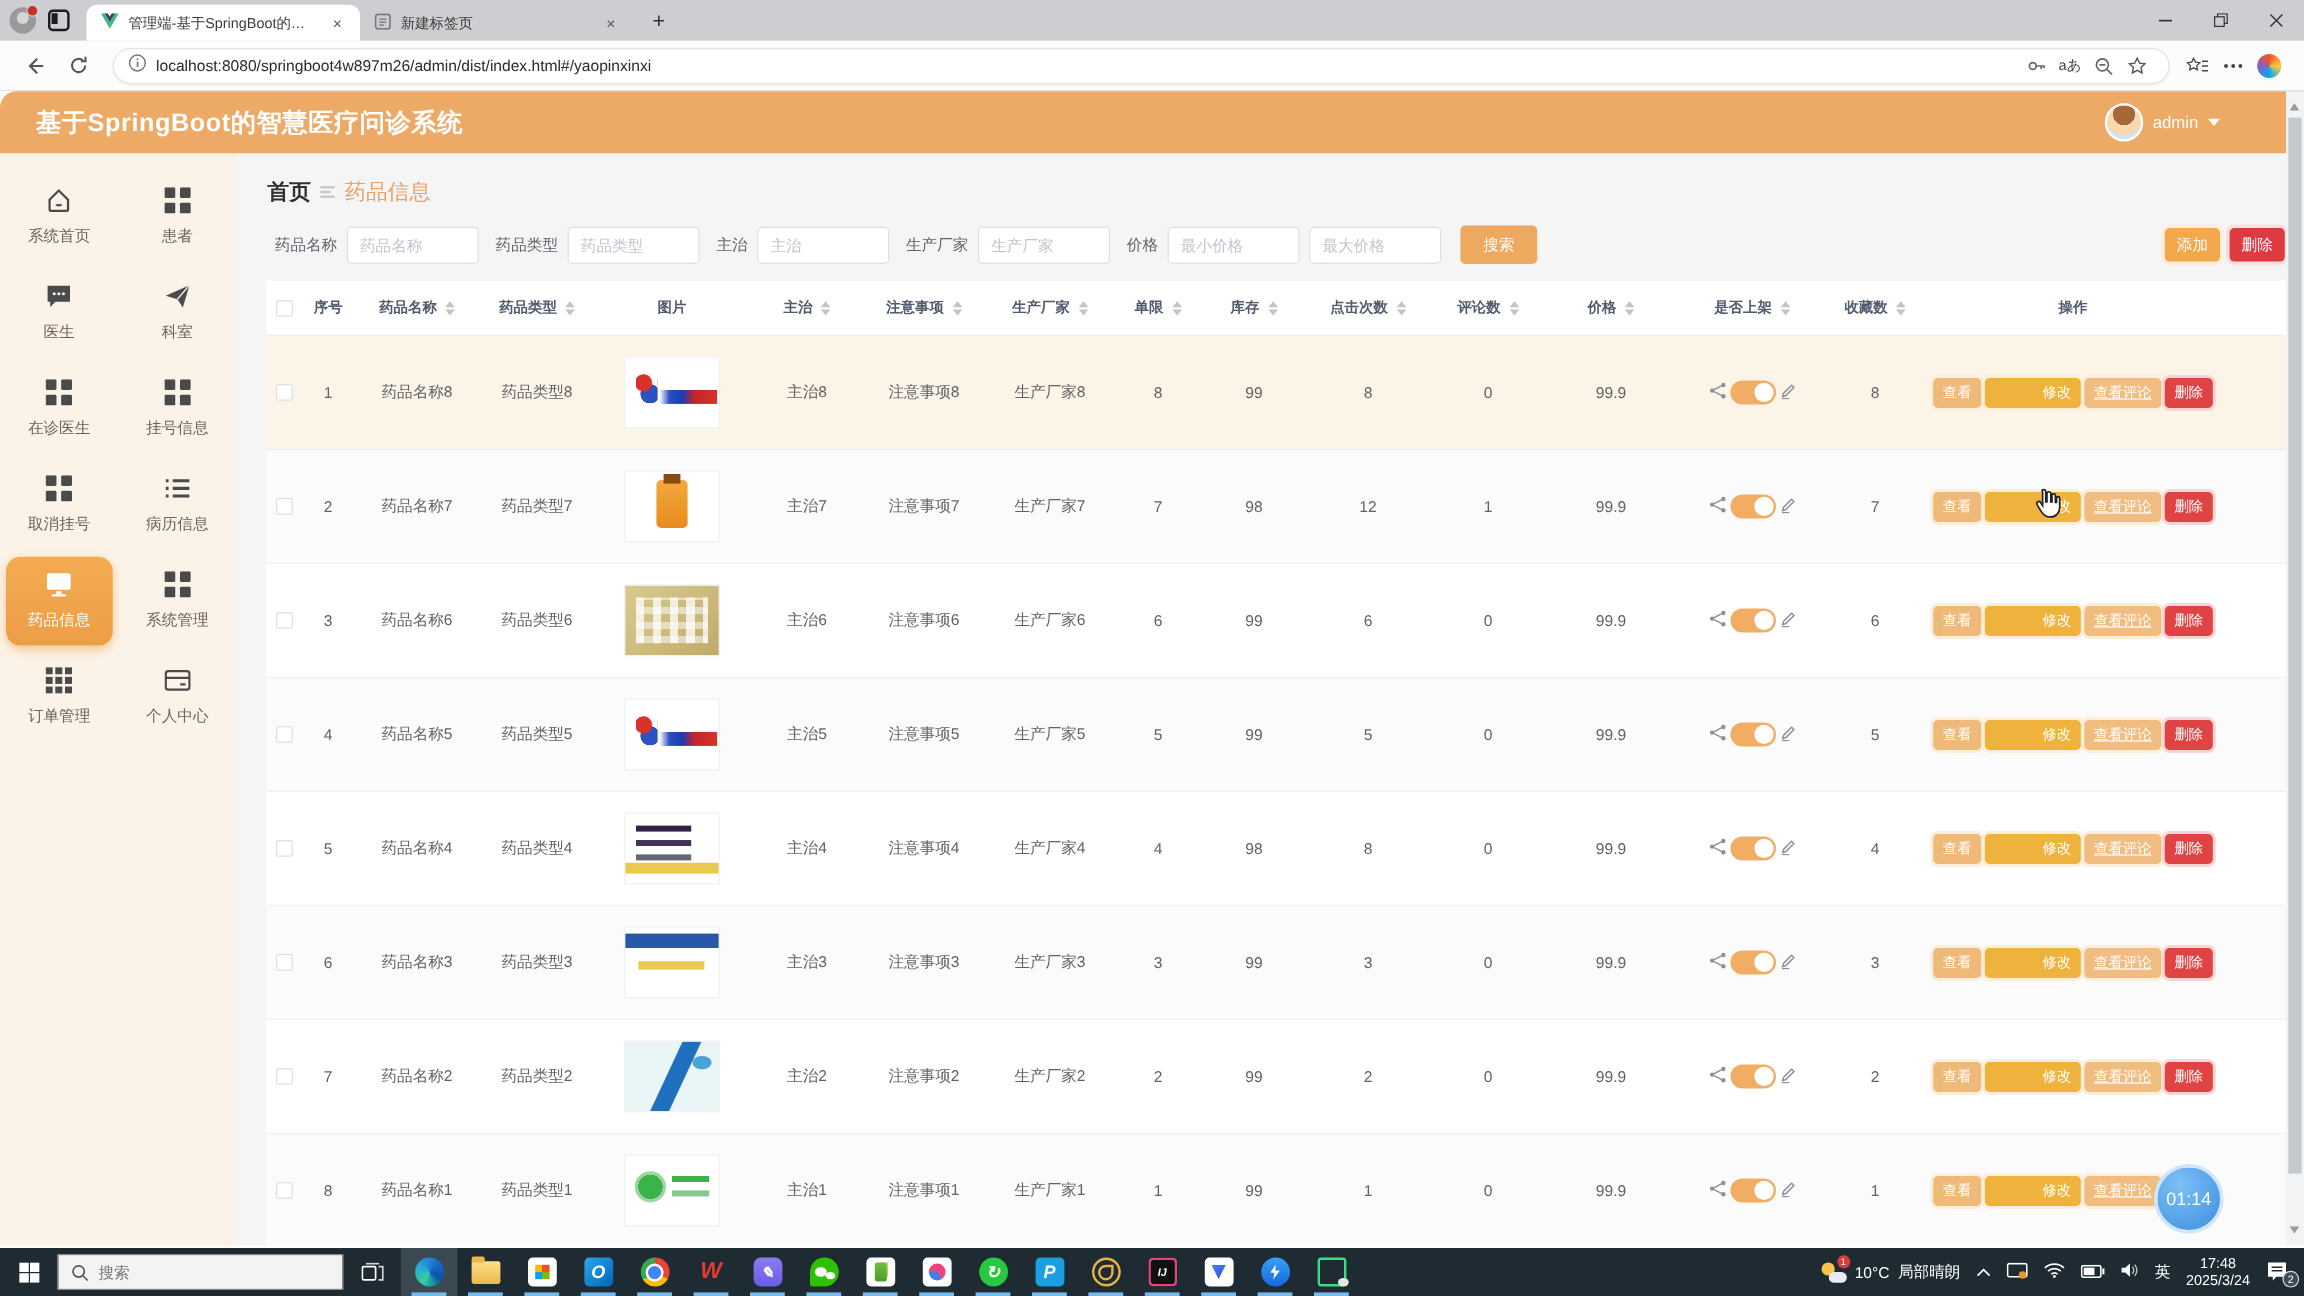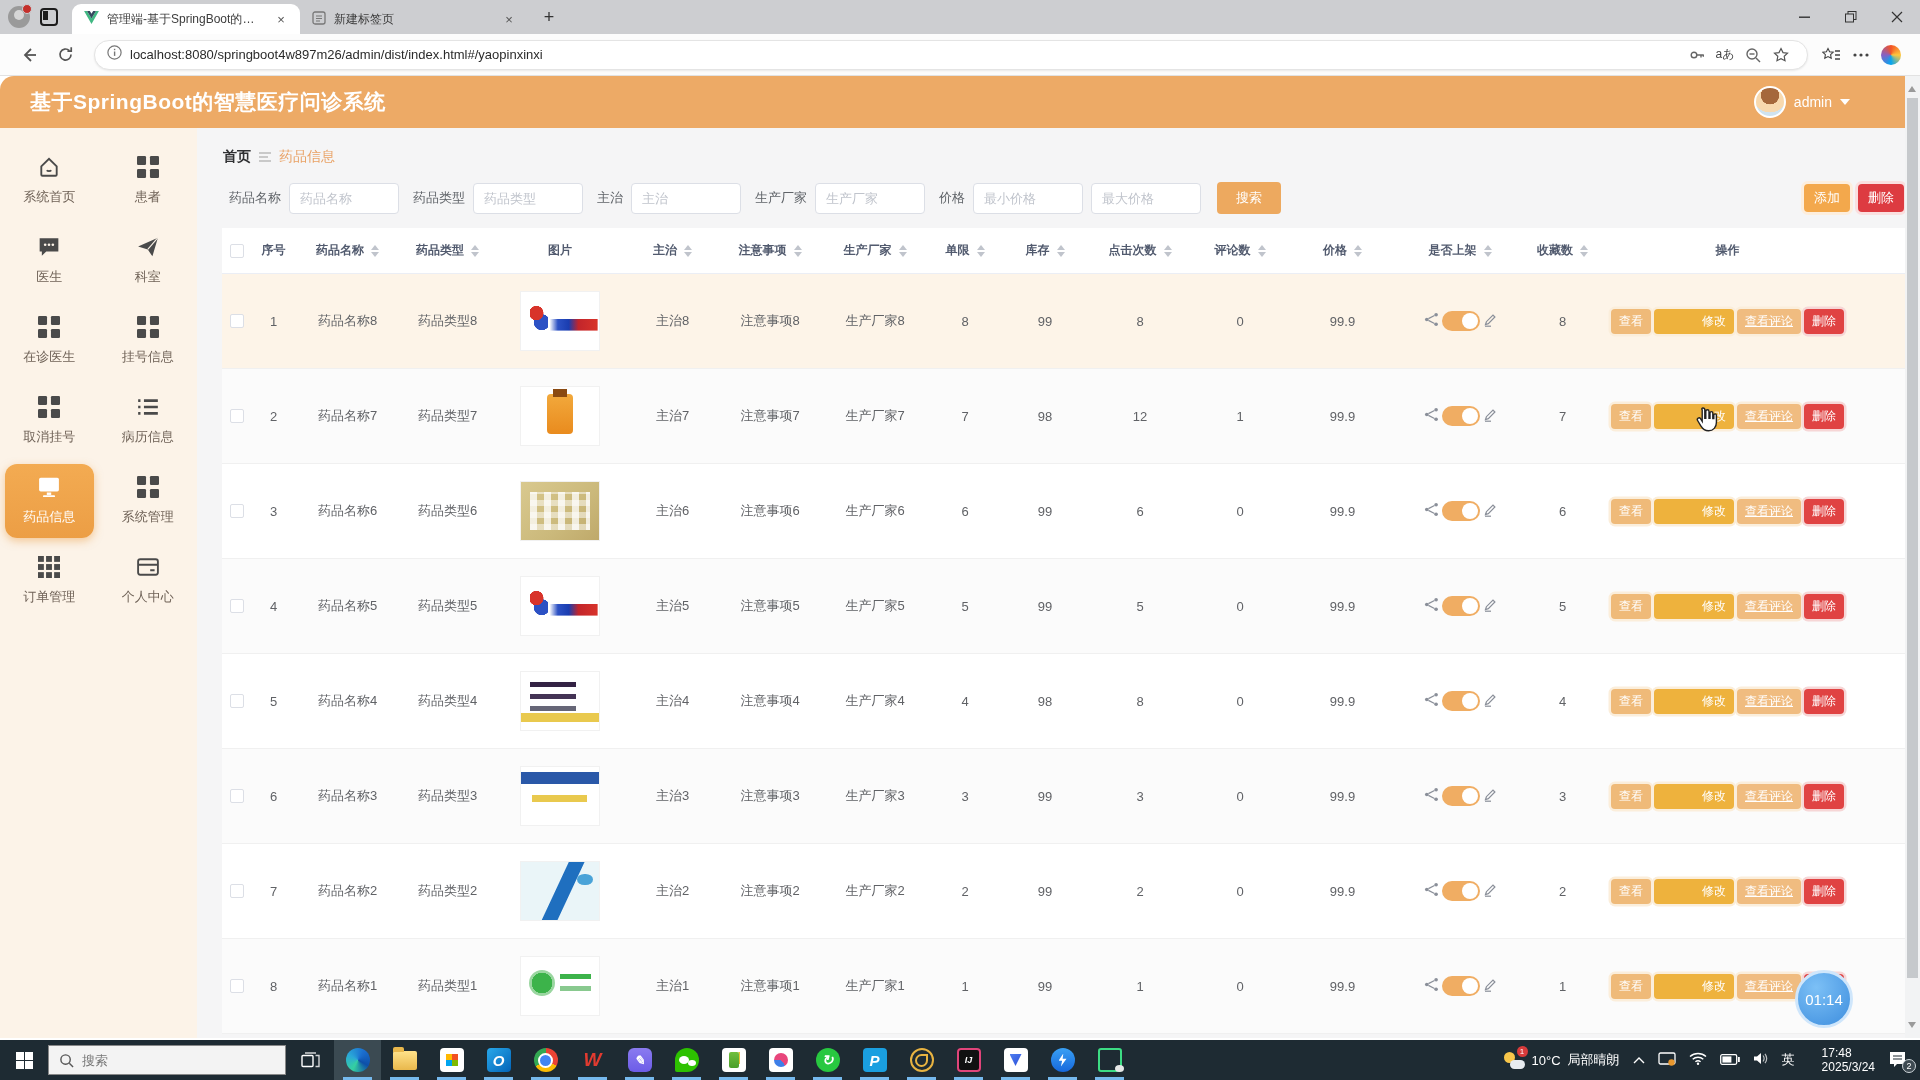--- a/index.html
+++ b/index.html
@@ -42,21 +42,21 @@
   .caret-down { width:0; height:0; border:5px solid transparent; border-top:6px solid #fff; margin-top:5px; }
 
   
   .pagebody { display:flex; height:910px; }
   .sidebar { width:197px; background:#fcf3e8; padding-top:16px; display:grid; grid-template-columns:1fr 1fr; grid-auto-rows:74px; row-gap:6px; align-content:start; }
   .side-item { display:flex; flex-direction:column; align-items:center; justify-content:center; gap:7px; font-size:13px; color:#6f6257; margin:0 5px; border-radius:12px; cursor:pointer; }
   .side-item svg { width:22px; height:22px; }
   .side-item.active { background:linear-gradient(#f3ab52,#ec9e45); color:#fff; box-shadow:0 3px 8px rgba(236,158,69,.5); }
 
   .main { flex:1; background:#f5f5f6; position:relative; overflow:hidden; }
-  .breadcrumb { display:flex; align-items:center; gap:8px; padding:20px 0 0 26px; font-size:14px; }
+  .breadcrumb { display:flex; align-items:center; gap:8px; padding:20px 0 0 26px; font-size:18px; }
   .bc-home { color:#303133; font-weight:700; }
   .bc-sep { display:flex; flex-direction:column; gap:2px; }
   .bc-sep i { display:block; width:12px; height:2px; background:#c9c9c9; }
   .bc-sep i:nth-child(2){ width:9px; }
   .bc-current { color:#e9a265; }
 
   .filters { display:flex; align-items:center; gap:8px; padding:16px 0 14px 26px; font-size:13px; color:#5f6368; position:relative; }
   .filters label { margin-left:6px; white-space:nowrap; }
   .filters input { width:110px; height:31px; border:1px solid #dcdfe6; border-radius:4px; padding:0 10px; font-size:13px; color:#333; background:#fff; outline:none; font-family:inherit; }
   .filters input::placeholder { color:#c0c4cc; }
@@ -138,21 +138,21 @@
   .i-thunder { border-radius:50%; background:linear-gradient(#39a0f4,#1668dc); } .i-thunder::before { content:''; width:8px; height:13px; background:#fff; clip-path:polygon(60% 0,0 55%,45% 55%,30% 100%,100% 40%,52% 40%); }
   .i-screenrec { border-radius:3px; border:2px solid #3ddc84; background:transparent; } .i-screenrec::before { content:''; width:9px; height:7px; border-radius:50%; background:#e8e8e8; position:absolute; right:-4px; bottom:-2px; }
 
   .tray { margin-left:auto; display:flex; align-items:center; gap:13px; padding-right:10px; font-size:13px; }
   .weather { display:flex; align-items:center; gap:7px; }
   .wicon { width:22px; height:20px; position:relative; }
   .wicon::before { content:''; position:absolute; left:1px; top:2px; width:11px; height:11px; border-radius:50%; background:#f8c64a; }
   .wicon::after { content:''; position:absolute; right:0; bottom:1px; width:15px; height:9px; border-radius:8px; background:#e8ecf0; }
   .wbadge { position:absolute; right:-3px; top:-4px; min-width:11px; height:11px; border-radius:6px; background:#d83b3b; color:#fff; font-size:8px; display:flex; align-items:center; justify-content:center; z-index:2; }
   .tray .chev { font-size:12px; color:#fff; }
-  .timebox { text-align:left; font-size:12px; line-height:14px;margin-left:14px; }
+  .timebox { text-align:center; font-size:12px; line-height:14px; }
   .notif { position:relative; width:22px; height:18px; }
   .nbadge { position:absolute; right:-6px; bottom:-4px; width:14px; height:14px; border-radius:50%; background:#3e4a52; border:1px solid #cfd6da; color:#fff; font-size:9px; display:flex; align-items:center; justify-content:center; }
 </style>
 </head>
 <body>
 
 <div class="screen">
 
   <div class="tabstrip">
     <span class="tb-avatar"></span>

